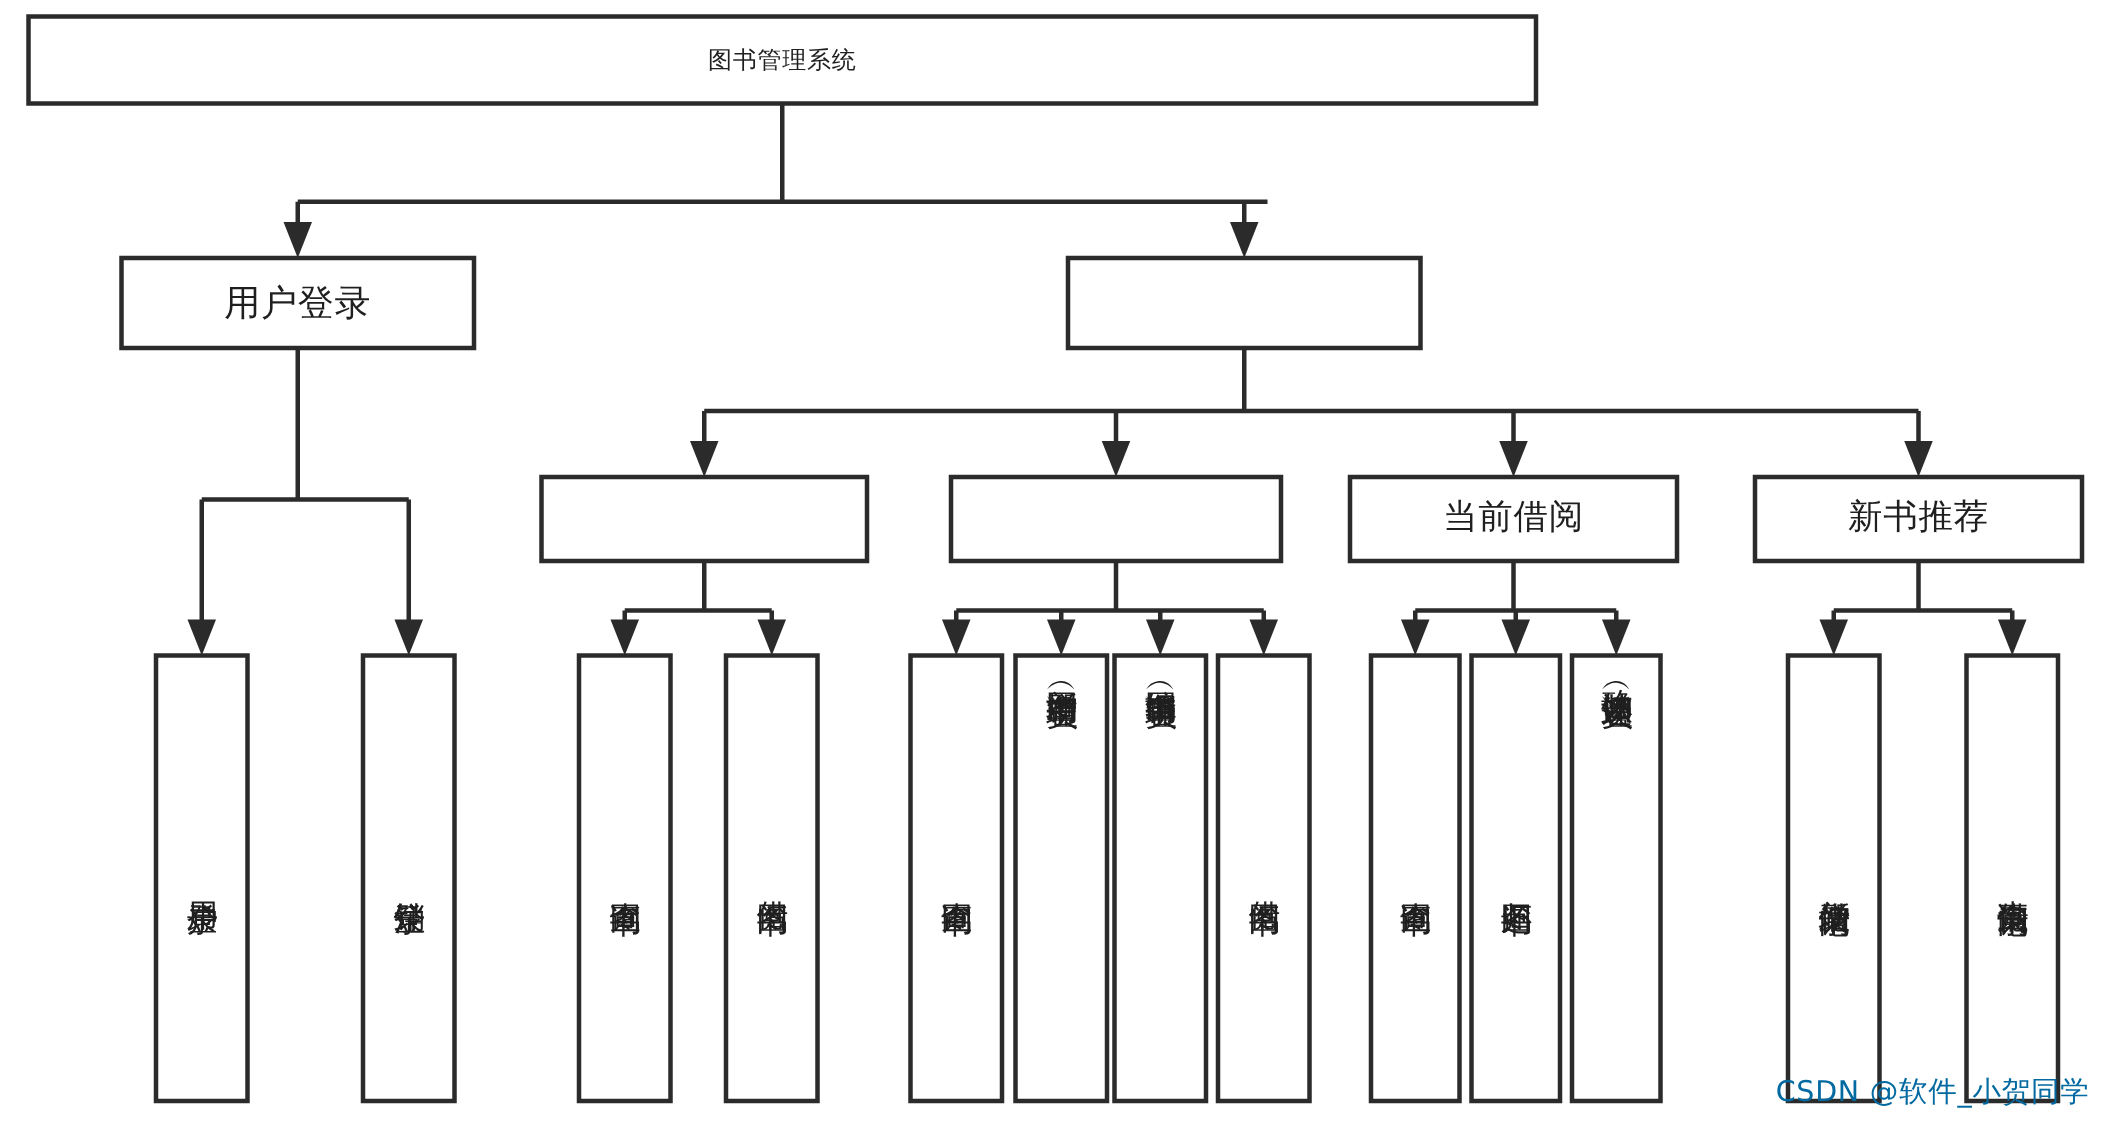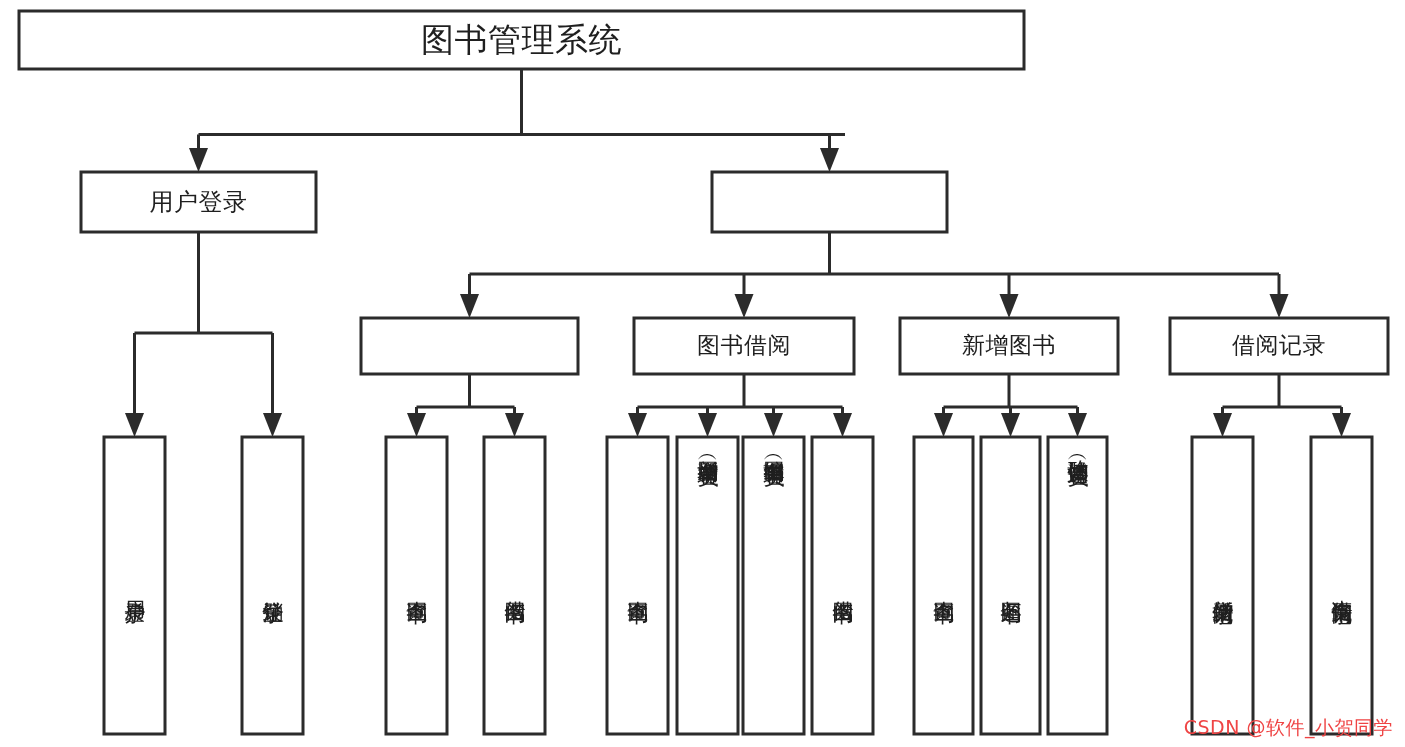--- a/index.html
+++ b/index.html
@@ -64,21 +64,21 @@
     writing-mode: vertical-rl;
     text-orientation: upright;
     white-space: nowrap;
     letter-spacing: 1px;
     pointer-events: none;
   }
   .watermark {
     position: absolute;
     right: 12px;
     bottom: 6px;
-    color: #ef4444;
+    color: #0369a1;
     font-size: 19px;
     letter-spacing: 0.5px;
     white-space: nowrap;
     pointer-events: none;
   }
 </style>
 </head>
 <body>
 
 <div id="diagram-root">
@@ -150,27 +150,26 @@
     <rect class="node-box" x="677" y="437" width="61" height="297"></rect>
     <rect class="node-box" x="743" y="437" width="61" height="297"></rect>
     <rect class="node-box" x="812" y="437" width="61" height="297"></rect>
     <rect class="node-box" x="914" y="437" width="59" height="297"></rect>
     <rect class="node-box" x="981" y="437" width="59" height="297"></rect>
     <rect class="node-box" x="1048" y="437" width="59" height="297"></rect>
     <rect class="node-box" x="1192" y="437" width="61" height="297"></rect>
     <rect class="node-box" x="1311" y="437" width="61" height="297"></rect>
   </svg>
 
-  <div class="node-label-h" style="left:19px; top:11px; width:1005px; height:58px; font-size:33px;">图书管理系统</div>
+  <div class="node-label-h" style="left:19px; top:11px; width:1005px; height:58px; font-size:16px;">图书管理系统</div>
 
   <div class="node-label-h" style="left:81px; top:172px; width:235px; height:60px; font-size:24px;">用户登录</div>
 
-  <div class="node-label-h" style="left:634px; top:318px; width:220px; height:56px; font-size:23px;">图书借阅</div>
-  <div class="node-label-h" style="left:900px; top:318px; width:218px; height:56px; font-size:23px;">新增图书</div>
-  <div class="node-label-h" style="left:1170px; top:318px; width:218px; height:56px; font-size:23px;">借阅记录</div>
+  <div class="node-label-h" style="left:900px; top:318px; width:218px; height:56px; font-size:23px;">当前借阅</div>
+  <div class="node-label-h" style="left:1170px; top:318px; width:218px; height:56px; font-size:23px;">新书推荐</div>
 
   <div class="node-label-v" style="left:104px; top:437px; width:61px; height:297px;">用户登录</div>
   <div class="node-label-v" style="left:242px; top:437px; width:61px; height:297px;">注销登录</div>
   <div class="node-label-v" style="left:386px; top:437px; width:61px; height:297px;">查询图书</div>
   <div class="node-label-v" style="left:484px; top:437px; width:61px; height:297px;">借阅图书</div>
   <div class="node-label-v" style="left:607px; top:437px; width:61px; height:297px;">查询图书</div>
   <div class="node-label-v" style="left:677px; top:437px; width:61px; height:297px; justify-content:flex-start; padding-top:6px; box-sizing:border-box;">新增图书（管理员）</div>
   <div class="node-label-v" style="left:743px; top:437px; width:61px; height:297px; justify-content:flex-start; padding-top:6px; box-sizing:border-box;">编辑图书（管理员）</div>
   <div class="node-label-v" style="left:812px; top:437px; width:61px; height:297px;">借阅图书</div>
   <div class="node-label-v" style="left:914px; top:437px; width:59px; height:297px;">查询图书</div>

